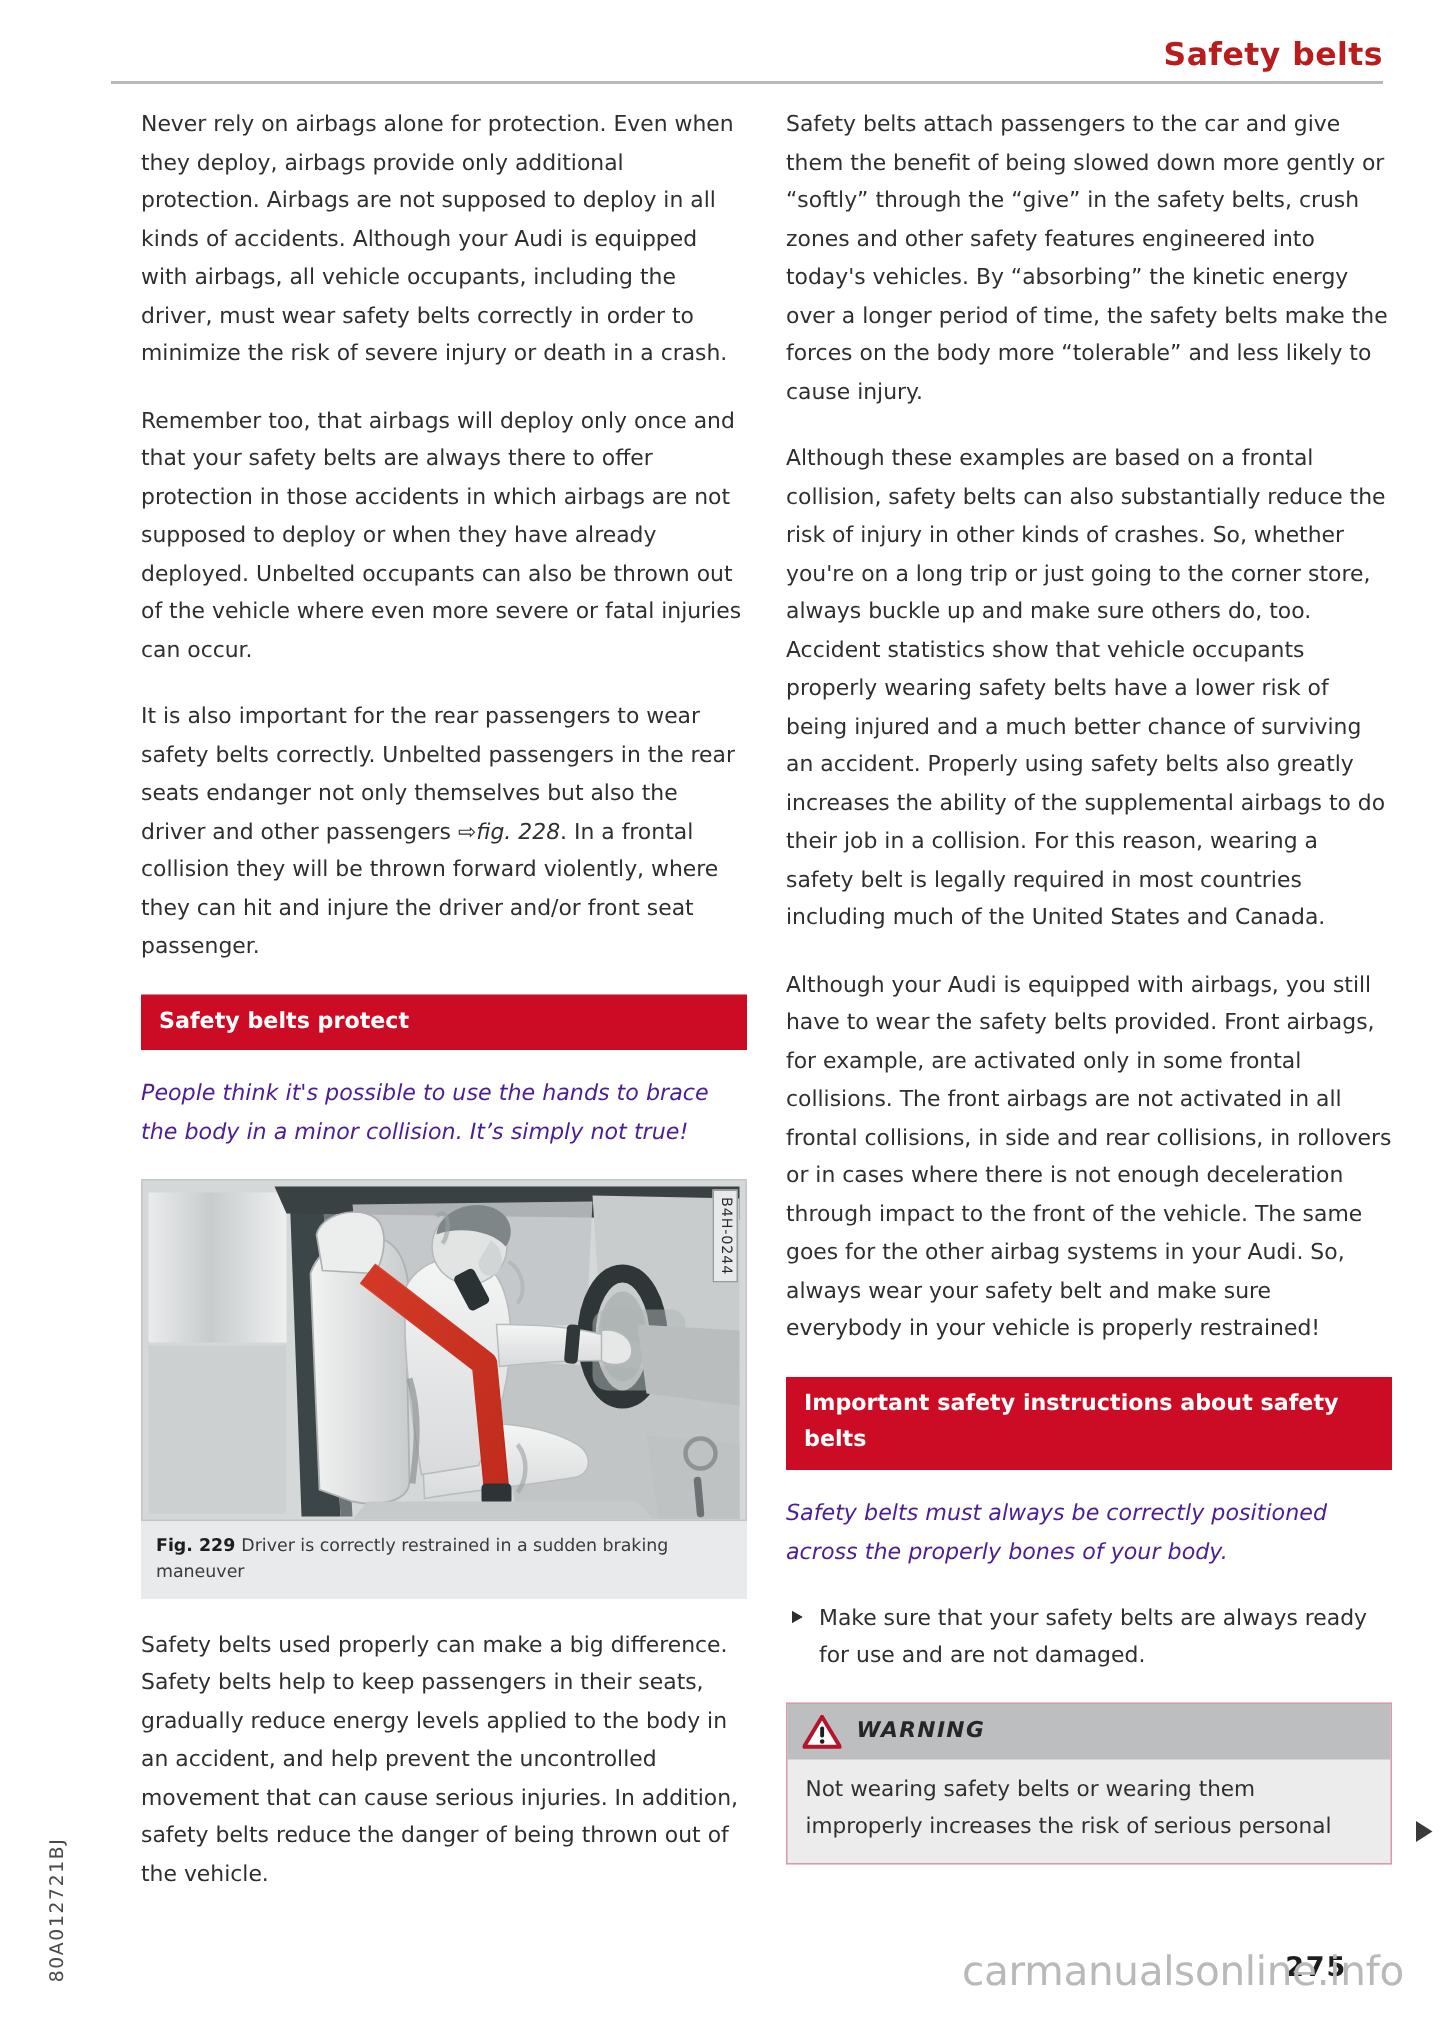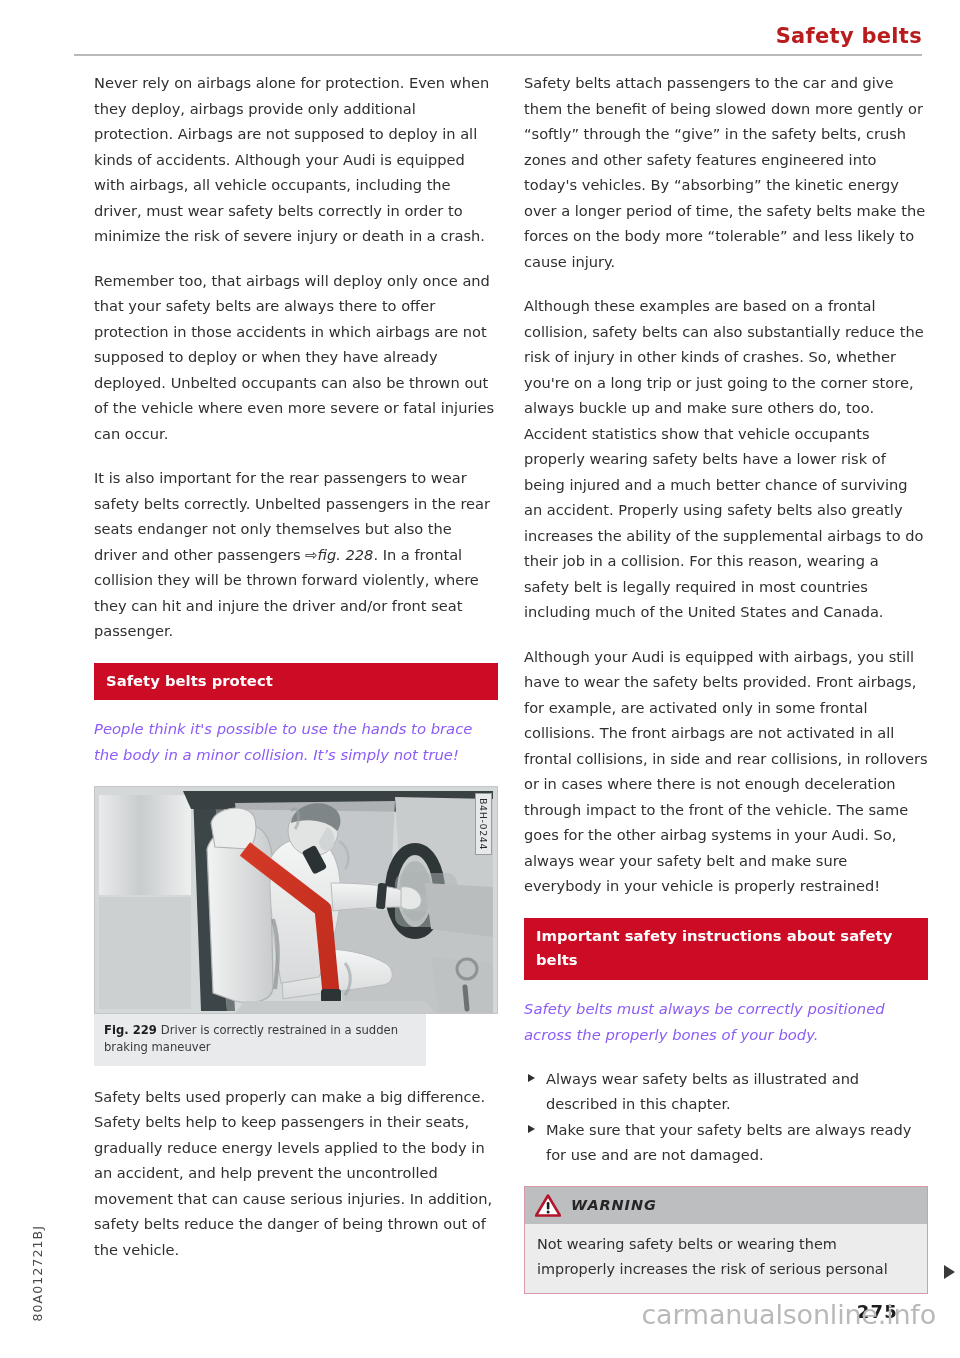--- a/index.html
+++ b/index.html
@@ -85,21 +85,21 @@
     margin: 10px 0 16px 0;
     box-sizing: border-box;
   }
   .section-bar.two-line { padding-bottom: 8px; }
 
   p.lead-italic {
     margin: 0 0 18px 0;
     font-size: 14.8px;
     line-height: 26px;
     font-style: italic;
-    color: #8b5cf6;
+    color: #4c1d95;
   }
 
   
   .figure {
     margin: 4px 0 18px 0;
     width: 404px;
   }
   .figure-image {
     position: relative;
     width: 404px;
@@ -123,21 +123,21 @@
     z-index: 6;
     font-family: "DejaVu Sans", "Liberation Sans", sans-serif;
   }
   .figure-caption {
     background: #e9eaeb;
     padding: 8px 10px 10px 10px;
     font-size: 11.6px;
     line-height: 17px;
     color: #3a3a3a;
     box-sizing: border-box;
-    width: 332px;
+    width: 404px;
   }
   .figure-caption b {
     color: #1d1d1d;
     font-weight: bold;
     margin-right: 4px;
   }
 
   
   ul.bullets {
     margin: 4px 0 16px 0;
@@ -345,21 +345,21 @@
 
     <p class="body-text">Safety belts attach passengers to the car and give them the benefit of being slowed down more gently or “softly” through the “give” in the safety belts, crush zones and other safety features engineered into today's vehicles. By “absorbing” the kinetic energy over a longer period of time, the safety belts make the forces on the body more “tolerable” and less likely to cause injury.</p>
     <p class="body-text">Although these examples are based on a frontal collision, safety belts can also substantially reduce the risk of injury in other kinds of crashes. So, whether you're on a long trip or just going to the corner store, always buckle up and make sure others do, too. Accident statistics show that vehicle occupants properly wearing safety belts have a lower risk of being injured and a much better chance of surviving an accident. Properly using safety belts also greatly increases the ability of the supplemental airbags to do their job in a collision. For this reason, wearing a safety belt is legally required in most countries including much of the United States and Canada.</p>
     <p class="body-text">Although your Audi is equipped with airbags, you still have to wear the safety belts provided. Front airbags, for example, are activated only in some frontal collisions. The front airbags are not activated in all frontal collisions, in side and rear collisions, in rollovers or in cases where there is not enough deceleration through impact to the front of the vehicle. The same goes for the other airbag systems in your Audi. So, always wear your safety belt and make sure everybody in your vehicle is properly restrained!</p>
 
     <div class="section-bar two-line">Important safety instructions about safety belts</div>
 
     <p class="lead-italic">Safety belts must always be correctly positioned across the properly bones of your body.</p>
 
     <ul class="bullets">
-      <li><span class="tri"></span><span>Always wear safety belts as illustrated and described in this chapter.</span></li>
+      <li><span class="tri"></span></li>
       <li><span class="tri"></span><span>Make sure that your safety belts are always ready for use and are not damaged.</span></li>
     </ul>
 
     <div class="warning-box">
       <div class="warning-head">
         <svg width="26" height="23" viewBox="0 0 26 23">
           <polygon points="13,1.5 25,21.5 1,21.5" fill="#ffffff" stroke="#b4152c" stroke-width="2.6" stroke-linejoin="round"></polygon>
           <rect x="11.8" y="8" width="2.6" height="7.4" rx="1.2" fill="#1d1d1d"></rect>
           <circle cx="13.1" cy="18" r="1.5" fill="#1d1d1d"></circle>
         </svg>

